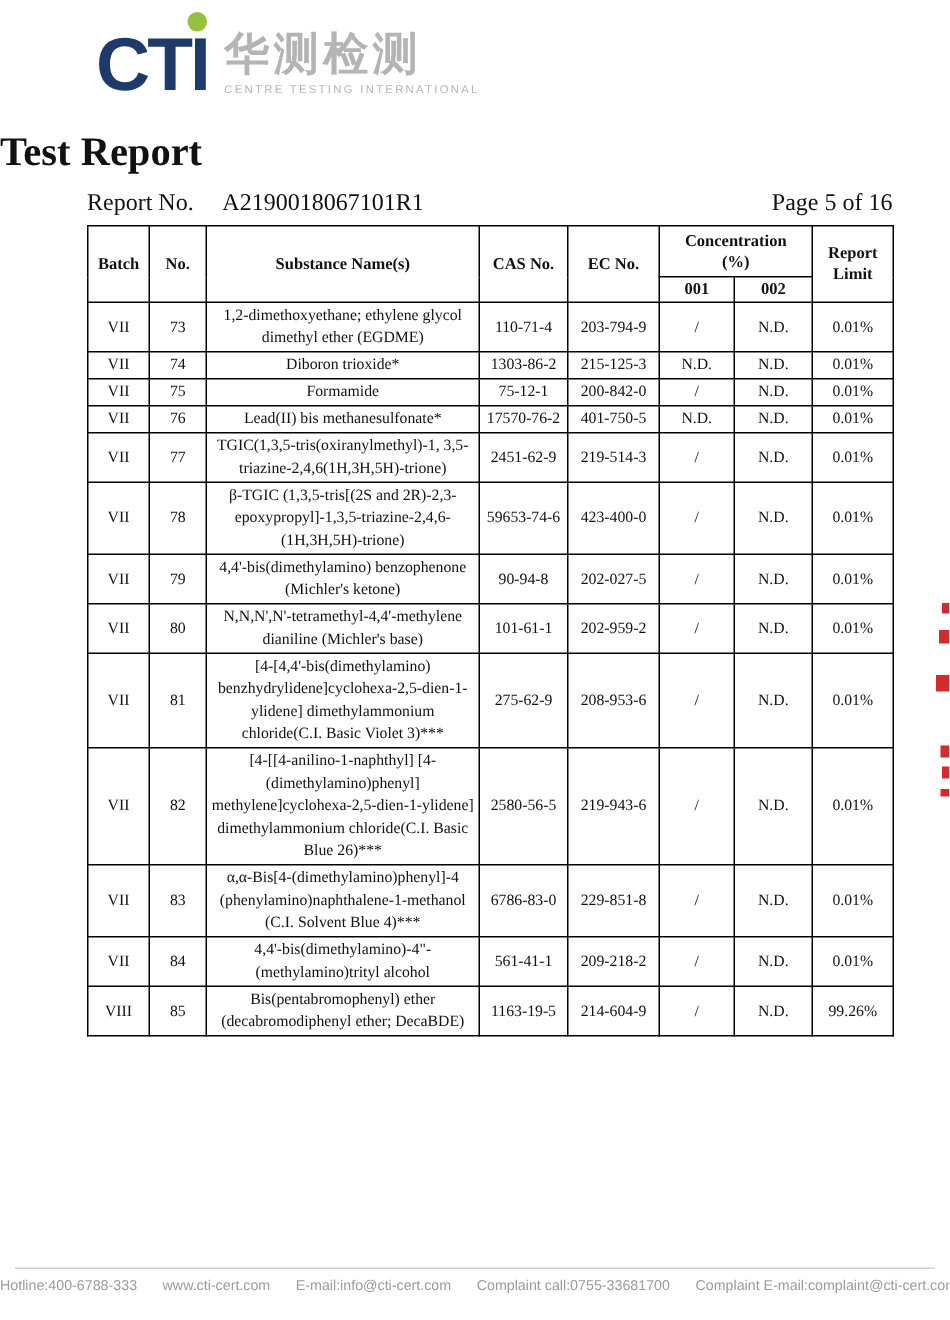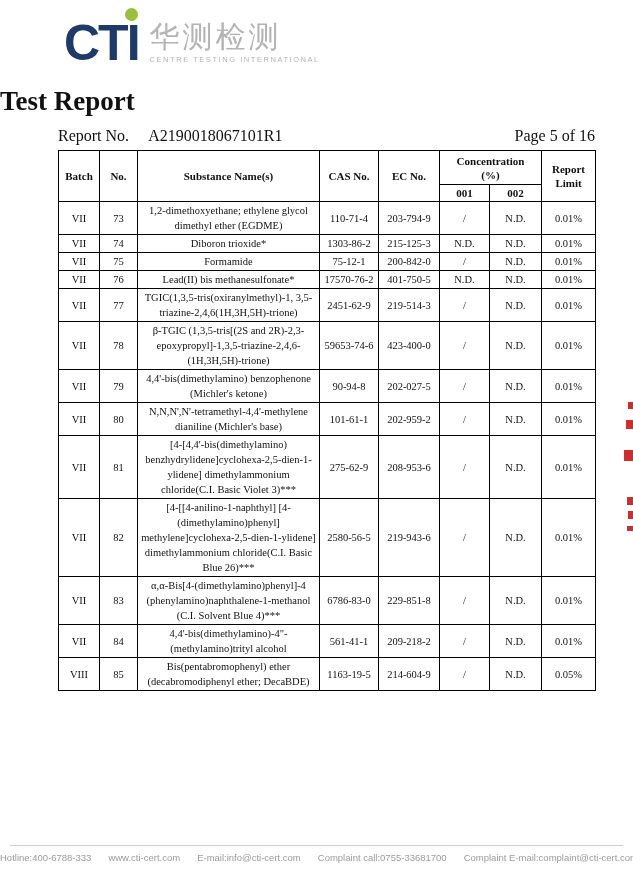--- a/index.html
+++ b/index.html
@@ -12,21 +12,21 @@
        font-family:"Liberation Serif", serif; color:var(--ink);}
 
   
   .logo{position:absolute; left:24px; top:8px; display:flex; align-items:flex-end;}
   .cti-wordmark{position:relative; padding-top:15px;
        font-family:"Liberation Sans", sans-serif; font-weight:bold;
        font-size:50px; line-height:0.82; letter-spacing:-2px; color:var(--navy);margin-left:40px;}
   .green-dot{position:absolute; top:0; right:1px; width:13px; height:13px;
        border-radius:50%; background:var(--green);}
   .logo-right{margin-left:11px; display:flex; flex-direction:column;}
-  .logo-cn{font-family:"Liberation Sans", sans-serif; font-weight:normal;
+  .logo-cn{font-family:"Liberation Sans", sans-serif; font-weight:bold;
        font-size:30px; line-height:1.05; color:var(--logo-gray); letter-spacing:3px;}
   .logo-sub{font-family:"Liberation Sans", sans-serif; font-size:7.5px;
        color:var(--logo-gray); letter-spacing:1.55px; margin-top:3px; white-space:nowrap;}
 
   
   .doc-title{position:absolute; top:86px; left:0; width:100%; text-align:left;
        font-size:27px; font-weight:bold;}
   .report-line{position:absolute; top:127px; left:58px; width:537px;
        display:flex; justify-content:space-between; font-size:16px;}
   .report-no-label{margin-right:16px;}
@@ -225,21 +225,21 @@
         <td class="nowrap">0.01%</td>
       </tr>
       <tr>
         <td class="nowrap">VIII</td>
         <td class="nowrap">85</td>
         <td>Bis(pentabromophenyl) ether (decabromodiphenyl ether; DecaBDE)</td>
         <td class="nowrap">1163-19-5</td>
         <td class="nowrap">214-604-9</td>
         <td class="nowrap">/</td>
         <td class="nowrap">N.D.</td>
-        <td class="nowrap">0.05%</td>
+        <td class="nowrap">99.26%</td>
       </tr>
     </tbody>
 </table>
 
 <div class="stamp-frag" style="left:628px; top:402px; width:5px; height:7px;"></div>
 <div class="stamp-frag" style="left:626px; top:420px; width:7px; height:9px;"></div>
 <div class="stamp-frag" style="left:624px; top:450px; width:9px; height:11px;"></div>
 <div class="stamp-frag" style="left:627px; top:497px; width:6px; height:8px;"></div>
 <div class="stamp-frag" style="left:628px; top:511px; width:5px; height:8px;"></div>
 <div class="stamp-frag" style="left:627px; top:526px; width:6px; height:5px;"></div>

